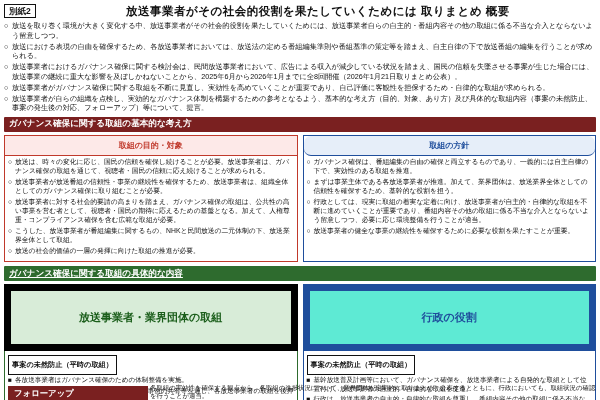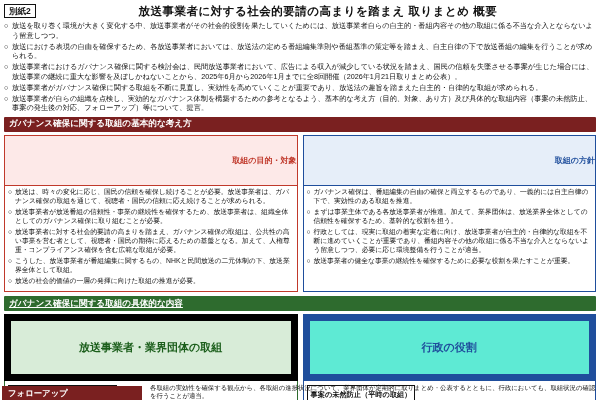--- a/index.html
+++ b/index.html
@@ -32,23 +32,23 @@
     padding:1.5px 5px;margin-top:4px;border-radius:1px;
   }
   .secbar.green{background:#2e6b2e;text-decoration:underline;}
 
   
   .cols{display:flex;gap:5px;margin-top:3px;}
   .col{flex:1;border:1px solid #c0392b;box-sizing:border-box;}
   .col.blue{border-color:#1f4e9c;}
   .colhd{
     background:#fde9e8;color:#c0392b;font-size:8px;font-weight:bold;
-    text-align:right;padding:19px 0;border-bottom:1px solid #c0392b;
-  }
-  .col.blue .colhd{background:#e6eef9;color:#1f4e9c;border-bottom-color:#1f4e9c;}
+    text-align:center;padding:4px 0;border-bottom:1px solid #c0392b;
+  }
+  .col.blue .colhd{background:#e6eef9;color:#1f4e9c;border-bottom-color:#1f4e9c;border-radius:7px;}
   .colbody{padding:2.5px 3px;font-size:6.8px;line-height:1.3;}
   .colbody p{margin:0 0 2.5px 0;display:flex;}
   .colbody .mk{width:7px;flex:0 0 7px;}
   .colbody .tx{flex:1;}
 
   
   .cols2{display:flex;gap:5px;margin-top:3px;}
   .bx{flex:1;box-sizing:border-box;}
   .bxhd{
     background:#d8ecd8;color:#1b5e1b;font-size:11px;font-weight:bold;
@@ -59,56 +59,56 @@
     padding:4px 3px;display:inline-block;margin:2.5px 0 1.5px 0;background:#fff;
   }
   .blk{border:1px solid #2e6b2e;border-top:none;padding:1px 3px 3px 3px;}
   .blk.blue{border-color:#1f4e9c;}
   .bxhd.blue{background:#5eead4;color:#1f4e9c;border-color:#1f4e9c;}
   .li{display:flex;font-size:6.6px;line-height:1.28;margin-bottom:2px;}
   .li .mk{width:7px;flex:0 0 7px;}
   .li .tx{flex:1;}
 
   .footbar{
-    position:absolute;left:2px;bottom:0;width:140px;
+    position:absolute;left:8px;bottom:0;width:140px;
     background:#7a2020;color:#fff;font-size:8.4px;font-weight:bold;
     padding:1.5px 6px;box-sizing:border-box;
   }
   .footline{
     position:absolute;left:150px;right:4px;bottom:0;font-size:6.4px;line-height:1.25;
   }
 </style>
 </head>
 <body>
 
 <div class="page">
 
   <div class="hdr">
     <div class="badge">別紙2</div>
     <div class="hdr-title-wrap">
-      <div class="hdr-title-inner">放送事業者に対する社会的要請の高まりを踏まえ 取りまとめ 概要</div>
+      <div class="hdr-title-inner">放送事業者がその社会的役割を果たしていくためには 取りまとめ 概要</div>
     </div>
   </div>
 
   <div class="intro">
     <p>
         <span class="mk">○</span>
         <span class="tx">放送を取り巻く環境が大きく変化する中、放送事業者がその社会的役割を果たしていくためには、放送事業者自らの自主的・番組内容その他の取組に係る不当な介入とならないよう留意しつつ。</span>
       </p>
     <p>
         <span class="mk">○</span>
         <span class="tx">放送における表現の自由を確保するため、各放送事業者においては、放送法の定める番組編集準則や番組基準の策定等を踏まえ、自主自律の下で放送番組の編集を行うことが求められる。</span>
       </p>
     <p>
         <span class="mk">○</span>
         <span class="tx">放送事業者におけるガバナンス確保に関する検討会は、民間放送事業者において、広告による収入が減少している状況を踏まえ、国民の信頼を失墜させる事案が生じた場合には、放送事業の継続に重大な影響を及ぼしかねないことから、2025年6月から2026年1月までに全8回開催（2026年1月21日取りまとめ公表）。</span>
       </p>
     <p>
         <span class="mk">○</span>
-        <span class="tx">放送事業者がガバナンス確保に関する取組を不断に見直し、実効性を高めていくことが重要であり、放送法の趣旨を踏まえた自主的・自律的な取組が求められる。</span>
+        <span class="tx">放送事業者がガバナンス確保に関する取組を不断に見直し、実効性を高めていくことが重要であり、自己評価に客観性を担保するため・自律的な取組が求められる。</span>
       </p>
     <p>
         <span class="mk">○</span>
         <span class="tx">放送事業者が自らの組織を点検し、実効的なガバナンス体制を構築するための参考となるよう、基本的な考え方（目的、対象、あり方）及び具体的な取組内容（事案の未然防止、事案の発生後の対応、フォローアップ）等について、提言。</span>
       </p>
   </div>
 
   <div class="secbar">ガバナンス確保に関する取組の基本的な考え方</div>
 
   <div class="cols">

